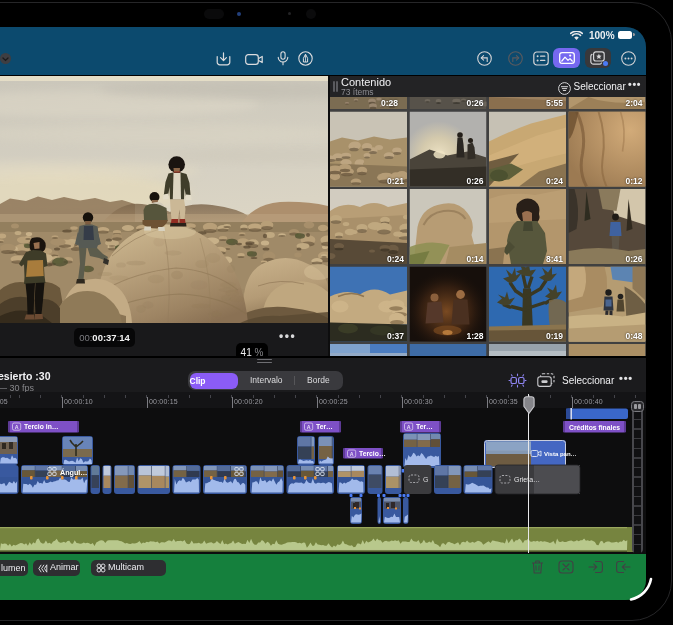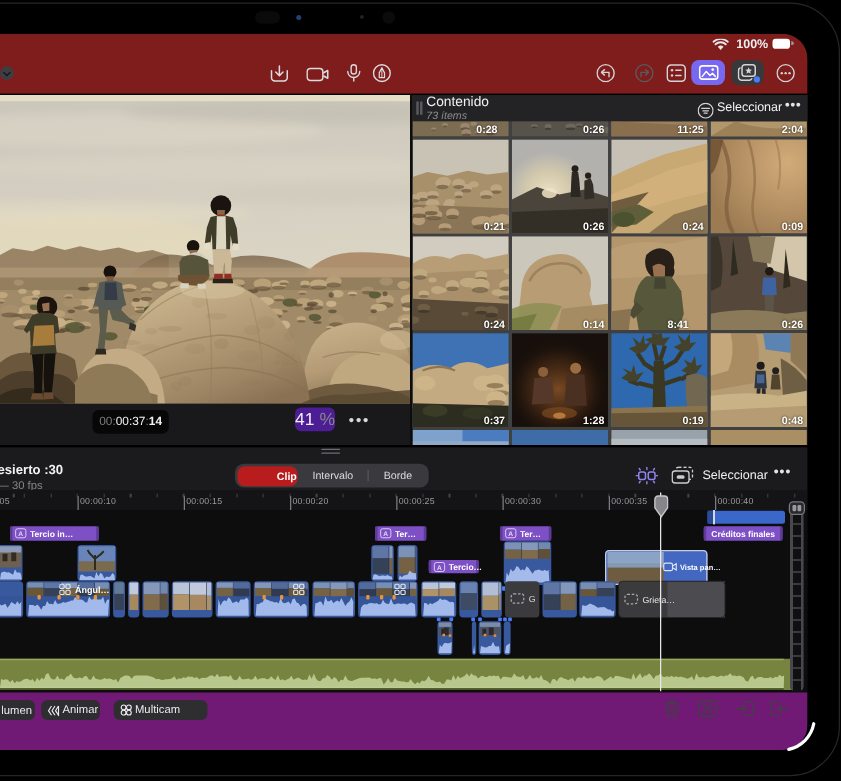--- a/index.html
+++ b/index.html
@@ -18,21 +18,21 @@
 <div id="stage">
   <div id="device"></div>
 
   <div class="abs" style="left:204px;top:9px;width:20px;height:10px;border-radius:5px;background:#0a0a0b;"></div>
   <div class="abs" style="left:237px;top:11.5px;width:4px;height:4px;border-radius:50%;background:#23407c;"></div>
   <div class="abs" style="left:288px;top:12px;width:3px;height:3px;border-radius:50%;background:#232325;"></div>
   <div class="abs" style="left:306px;top:9px;width:10px;height:10px;border-radius:50%;background:#0b0b0c;"></div>
 
   <div id="screen">
 
-    <div class="abs" id="toolbar" style="left:0;top:0;width:646px;height:48px;background:#7f1d1d;text-align:center;">
+    <div class="abs" id="toolbar" style="left:0;top:0;width:646px;height:48px;background:#0c4a6e;text-align:center;">
 
       <svg class="abs" style="left:570px;top:4px;" width="13" height="10" viewBox="0 0 13 10">
         <path d="M6.5 9 L4.2 6.4 A3.6 3.6 0 0 1 8.8 6.4 Z" fill="#e8e8ea"></path>
         <path d="M2.4 4.4 A6 6 0 0 1 10.6 4.4" stroke="#e8e8ea" stroke-width="1.5" fill="none" stroke-linecap="round"></path>
         <path d="M0.7 2.4 A8.6 8.6 0 0 1 12.3 2.4" stroke="#e8e8ea" stroke-width="1.5" fill="none" stroke-linecap="round"></path>
       </svg>
       <div class="txt" style="left:589px;top:3px;font-size:10px;font-weight:600;color:#eceff1;">100%</div>
       <div class="abs" style="left:618px;top:4px;width:14px;height:7.5px;border-radius:2.5px;background:#fff;"></div>
       <div class="abs" style="left:633px;top:6.2px;width:1.6px;height:3px;border-radius:0 2px 2px 0;background:#9a9a9e;"></div>
 
@@ -422,35 +422,35 @@
 <path d="M26 238.5 L34 238.5 L34.5 243.5 L24.5 243.5 Z" fill="#6b4a32"></path>
 <path d="M35 238 L42.5 238 L43 243 L34.5 243.5 Z" fill="#6b4a32"></path>
 </g>
 <rect width="328" height="247" fill="none"></rect>
 <path d="M0 0 L328 0 L328 5 L0 5 Z" fill="#efe7cc" opacity="0.7"></path>
 </svg></div>
 
     <div class="abs" style="left:0;top:296px;width:328px;height:33px;background:#19191b;">
       <div class="abs" style="left:74px;top:5px;width:61px;height:19px;border-radius:5px;background:#070708;
            font-size:9.5px;line-height:19px;text-align:center;color:#fff;">
-        <span style="color:#7c7c80;">00:</span><span style="color:#f2f2f2;font-weight:400;margin-top:36px;">00:37</span><span style="color:#7c7c80;">:</span><span style="color:#f2f2f2;font-weight:700;">14</span>
+        <span style="color:#7c7c80;">00:</span><span style="color:#f2f2f2;font-weight:700;margin-top:36px;">00:37</span><span style="color:#7c7c80;">:</span><span style="color:#f2f2f2;font-weight:700;">14</span>
       </div>
-      <div class="abs" style="left:236px;top:3px;width:32px;height:19px;border-radius:5px;background:#4c1d95;
-           font-size:14px;line-height:19px;text-align:center;">
+      <div class="abs" style="left:236px;top:20px;width:32px;height:19px;border-radius:5px;background:#000000;
+           font-size:10px;line-height:19px;text-align:center;">
         <span style="color:#f0f0f2;">41</span> <span style="color:#86868a;">%</span>
       </div>
       <div class="txt" style="left:279px;top:6px;font-size:12px;letter-spacing:1.5px;color:#d8d8da;font-weight:700;">•••</div>
     </div>
 
     <div class="abs" id="panel" style="left:330px;top:49px;width:316px;height:280px;background:#404040;">
       <div class="abs" style="left:0;top:0;width:316px;height:21px;background:#232325;"></div>
       <div class="abs" style="left:3px;top:5px;width:1.5px;height:11px;background:#5a5a5e;border-radius:1px;"></div>
       <div class="abs" style="left:6px;top:5px;width:1.5px;height:11px;background:#5a5a5e;border-radius:1px;"></div>
       <div class="txt" style="left:11px;top:-0.5px;font-size:11px;color:#f0f0f2;">Contenido</div>
-      <div class="txt" style="left:11px;top:10.5px;font-size:8.5px;color:#8e8e93;font-style:italic;">73 ítems</div>
+      <div class="txt" style="left:11px;top:10.5px;font-size:8.5px;color:#8e8e93;">73 ítems</div>
 
       <svg class="abs" style="left:228px;top:6px;" width="13" height="13" viewBox="0 0 13 13">
         <circle cx="6.5" cy="6.5" r="5.9" stroke="#d4d4d6" stroke-width="1" fill="none"></circle>
         <path d="M3.4 4.7 L9.6 4.7 M4.3 6.6 L8.7 6.6 M5.3 8.5 L7.7 8.5" stroke="#d4d4d6" stroke-width="1" stroke-linecap="round"></path>
       </svg>
       <div class="txt" style="left:243.5px;top:5px;font-size:10px;color:#f0f0f2;">Seleccionar</div>
       <div class="txt" style="left:298px;top:2px;font-size:10.5px;letter-spacing:0.7px;color:#e4e4e6;font-weight:700;">•••</div>
       <div id="grid">
           <svg width="316" height="259" viewBox="0 0 316 259" style="position:absolute;left:0;top:21px;">
 <clipPath id="c0_0">
@@ -780,49 +780,49 @@
             </g>
 <clipPath id="c238_5_247">
               <rect x="0" y="0" width="77" height="80"></rect>
             </clipPath>
             <g transform="translate(238.5,247)" clip-path="url(#c238_5_247)">
               <rect width="77" height="12" fill="#ab8f64"></rect>
             </g>
 </svg>
 <div class="txt" style="left:51px;top:22px;width:23px;text-align:left;font-size:8.5px;font-weight:700;color:#fff;text-shadow:0 0 2px rgba(0,0,0,0.85);">0:28</div>
 <div class="txt" style="left:130.5px;top:22px;width:23px;text-align:right;font-size:8.5px;font-weight:700;color:#fff;text-shadow:0 0 2px rgba(0,0,0,0.85);">0:26</div>
-<div class="txt" style="left:210px;top:22px;width:23px;text-align:right;font-size:8.5px;font-weight:700;color:#fff;text-shadow:0 0 2px rgba(0,0,0,0.85);">11:25</div>
+<div class="txt" style="left:210px;top:22px;width:23px;text-align:right;font-size:8.5px;font-weight:700;color:#fff;text-shadow:0 0 2px rgba(0,0,0,0.85);">5:55</div>
 <div class="txt" style="left:289.5px;top:22px;width:23px;text-align:right;font-size:8.5px;font-weight:700;color:#fff;text-shadow:0 0 2px rgba(0,0,0,0.85);">2:04</div>
 <div class="txt" style="left:51px;top:99.5px;width:23px;text-align:right;font-size:8.5px;font-weight:700;color:#fff;text-shadow:0 0 2px rgba(0,0,0,0.85);">0:21</div>
 <div class="txt" style="left:130.5px;top:99.5px;width:23px;text-align:right;font-size:8.5px;font-weight:700;color:#fff;text-shadow:0 0 2px rgba(0,0,0,0.85);">0:26</div>
 <div class="txt" style="left:210px;top:99.5px;width:23px;text-align:right;font-size:8.5px;font-weight:700;color:#fff;text-shadow:0 0 2px rgba(0,0,0,0.85);">0:24</div>
-<div class="txt" style="left:289.5px;top:99.5px;width:23px;text-align:right;font-size:8.5px;font-weight:700;color:#fff;text-shadow:0 0 2px rgba(0,0,0,0.85);">0:09</div>
+<div class="txt" style="left:289.5px;top:99.5px;width:23px;text-align:right;font-size:8.5px;font-weight:700;color:#fff;text-shadow:0 0 2px rgba(0,0,0,0.85);">0:12</div>
 <div class="txt" style="left:51px;top:177.5px;width:23px;text-align:right;font-size:8.5px;font-weight:700;color:#fff;text-shadow:0 0 2px rgba(0,0,0,0.85);">0:24</div>
 <div class="txt" style="left:130.5px;top:177.5px;width:23px;text-align:right;font-size:8.5px;font-weight:700;color:#fff;text-shadow:0 0 2px rgba(0,0,0,0.85);">0:14</div>
-<div class="txt" style="left:198px;top:177.5px;width:23px;text-align:right;font-size:8.5px;font-weight:700;color:#fff;text-shadow:0 0 2px rgba(0,0,0,0.85);">8:41</div>
+<div class="txt" style="left:210px;top:177.5px;width:23px;text-align:right;font-size:8.5px;font-weight:700;color:#fff;text-shadow:0 0 2px rgba(0,0,0,0.85);">8:41</div>
 <div class="txt" style="left:289.5px;top:177.5px;width:23px;text-align:right;font-size:8.5px;font-weight:700;color:#fff;text-shadow:0 0 2px rgba(0,0,0,0.85);">0:26</div>
 <div class="txt" style="left:51px;top:254.5px;width:23px;text-align:right;font-size:8.5px;font-weight:700;color:#fff;text-shadow:0 0 2px rgba(0,0,0,0.85);">0:37</div>
 <div class="txt" style="left:130.5px;top:254.5px;width:23px;text-align:right;font-size:8.5px;font-weight:700;color:#fff;text-shadow:0 0 2px rgba(0,0,0,0.85);">1:28</div>
 <div class="txt" style="left:210px;top:254.5px;width:23px;text-align:right;font-size:8.5px;font-weight:700;color:#fff;text-shadow:0 0 2px rgba(0,0,0,0.85);">0:19</div>
 <div class="txt" style="left:289.5px;top:254.5px;width:23px;text-align:right;font-size:8.5px;font-weight:700;color:#fff;text-shadow:0 0 2px rgba(0,0,0,0.85);">0:48</div>
         </div>
     </div>
 
     <div class="abs" style="left:0;top:329px;width:646px;height:2px;background:#000;"></div>
     <div class="abs" id="tl" style="left:0;top:331px;width:646px;height:242px;background:#0d0d0e;">
 
       <div class="abs" style="left:0;top:0;width:646px;height:34px;background:#1b1b1d;"></div>
       <div class="abs" style="left:257px;top:0.5px;width:15px;height:1.6px;background:#6e6e72;border-radius:1px;"></div>
       <div class="abs" style="left:257px;top:3.5px;width:15px;height:1.6px;background:#6e6e72;border-radius:1px;"></div>
       <div class="txt" style="left:-2px;top:12px;font-size:10.5px;font-weight:700;color:#f2f2f4;">esierto :30</div>
       <div class="txt" style="left:-2px;top:24.5px;font-size:9px;color:#86868a;">— 30 fps</div>
 
       <div class="abs" style="left:188px;top:13px;width:155px;height:19px;border-radius:7px;background:#3a3a3e;">
-        <div class="abs" style="left:1.5px;top:1.5px;width:48px;height:16px;border-radius:6px;background:#b91c1c;
-             font-size:8.5px;line-height:16px;text-align:right;color:#fff;font-weight:700;">Clip</div>
+        <div class="abs" style="left:1.5px;top:1.5px;width:48px;height:16px;border-radius:6px;background:#8b5cf6;
+             font-size:8.5px;line-height:16px;text-align:left;color:#fff;font-weight:700;">Clip</div>
         <div class="txt" style="left:62px;top:3.5px;font-size:8.5px;color:#dcdcde;">Intervalo</div>
         <div class="abs" style="left:106px;top:5px;width:1px;height:9px;background:#565659;"></div>
         <div class="txt" style="left:119px;top:3.5px;font-size:8.5px;color:#dcdcde;">Borde</div>
       </div>
 
       <svg class="abs" style="left:508px;top:15px;" width="19" height="15" viewBox="0 0 19 15">
         <rect x="3" y="4.5" width="5.4" height="6" rx="1.6" stroke="#8f85f2" stroke-width="1.2" fill="none"></rect>
         <rect x="10.6" y="4.5" width="5.4" height="6" rx="1.6" stroke="#8f85f2" stroke-width="1.2" fill="none"></rect>
         <path d="M9.5 1 L9.5 2.6 M9.5 12.4 L9.5 14 M1 7.5 L2 7.5 M17 7.5 L18 7.5 M3.4 1.8 L4.2 3 M15.6 1.8 L14.8 3 M3.4 13.2 L4.2 12 M15.6 13.2 L14.8 12" stroke="#8f85f2" stroke-width="1.1" stroke-linecap="round"></path>
       </svg>
@@ -1114,21 +1114,21 @@
 <rect x="402.5" y="86" width="3" height="3" rx="0.8" fill="#4a7cf8"></rect>
 <rect x="406.5" y="86" width="3" height="3" rx="0.8" fill="#4a7cf8"></rect>
 <path d="M0 119 L633 119 A4 4 0 0 1 637 123 L637 140 A4 4 0 0 1 633 144 L0 144 Z" fill="#76843f"></path>
 <rect x="0" y="119" width="627" height="1.2" fill="#9aa75e"></rect>
 <path d="M0.0,141.8 L0.9,135.28 L2.7,136.05 L4.5,135.43 L6.3,135.71 L8.1,137.85 L9.9,135.80 L11.7,138.54 L13.5,136.75 L15.3,137.59 L17.1,136.75 L18.9,135.67 L20.7,135.02 L22.5,135.25 L24.3,136.43 L26.1,135.26 L27.9,137.76 L29.7,134.20 L31.5,136.63 L33.3,134.18 L35.1,135.52 L36.9,131.19 L38.7,130.59 L40.5,134.36 L42.3,135.55 L44.1,135.49 L45.9,132.38 L47.7,135.39 L49.5,134.75 L51.3,135.98 L53.1,133.41 L54.9,132.82 L56.7,130.75 L58.5,133.82 L60.3,134.67 L62.1,134.52 L63.9,133.81 L65.7,134.73 L67.5,132.91 L69.3,132.84 L71.1,135.52 L72.9,135.76 L74.7,132.31 L76.5,135.05 L78.3,135.30 L80.1,135.75 L81.9,135.38 L83.7,134.48 L85.5,135.16 L87.3,134.74 L89.1,135.23 L90.9,136.24 L92.7,135.12 L94.5,137.93 L96.3,134.42 L98.1,133.39 L99.9,132.48 L101.7,132.30 L103.5,132.82 L105.3,135.07 L107.1,132.72 L108.9,132.30 L110.7,132.30 L112.5,132.30 L114.3,132.30 L116.1,132.30 L117.9,132.30 L119.7,132.95 L121.5,133.32 L123.3,134.25 L125.1,135.44 L126.9,135.03 L128.7,135.83 L130.5,135.96 L132.3,135.37 L134.1,135.44 L135.9,135.15 L137.7,134.52 L139.5,133.03 L141.3,135.70 L143.1,134.59 L144.9,134.91 L146.7,133.83 L148.5,134.32 L150.3,133.14 L152.1,133.39 L153.9,133.48 L155.7,134.37 L157.5,133.53 L159.3,135.49 L161.1,134.32 L162.9,134.15 L164.7,134.43 L166.5,133.38 L168.3,132.44 L170.1,132.49 L171.9,133.51 L173.7,130.95 L175.5,133.63 L177.3,133.06 L179.1,132.98 L180.9,132.79 L182.7,133.59 L184.5,131.99 L186.3,135.32 L188.1,136.14 L189.9,135.67 L191.7,132.60 L193.5,135.48 L195.3,135.33 L197.1,135.19 L198.9,134.83 L200.7,135.83 L202.5,135.29 L204.3,132.61 L206.1,135.78 L207.9,134.89 L209.7,134.61 L211.5,134.35 L213.3,135.42 L215.1,135.12 L216.9,132.90 L218.7,134.77 L220.5,135.94 L222.3,131.91 L224.1,136.14 L225.9,135.43 L227.7,136.44 L229.5,135.54 L231.3,134.88 L233.1,132.54 L234.9,135.81 L236.7,134.74 L238.5,134.00 L240.3,134.90 L242.1,135.93 L243.9,135.68 L245.7,136.07 L247.5,131.66 L249.3,135.02 L251.1,130.83 L252.9,135.06 L254.7,136.87 L256.5,136.79 L258.3,134.62 L260.1,134.46 L261.9,131.90 L263.7,133.34 L265.5,135.70 L267.3,133.63 L269.1,134.82 L270.9,137.78 L272.7,135.83 L274.5,136.21 L276.3,132.21 L278.1,135.86 L279.9,136.56 L281.7,136.71 L283.5,135.99 L285.3,135.41 L287.1,134.60 L288.9,134.23 L290.7,134.22 L292.5,134.12 L294.3,134.06 L296.1,134.25 L297.9,135.28 L299.7,134.63 L301.5,135.38 L303.3,134.39 L305.1,134.67 L306.9,139.68 L308.7,137.61 L310.5,134.38 L312.3,137.80 L314.1,137.80 L315.9,134.27 L317.7,136.48 L319.5,136.76 L321.3,137.20 L323.1,137.11 L324.9,137.80 L326.7,137.80 L328.5,135.17 L330.3,137.80 L332.1,139.39 L333.9,137.52 L335.7,138.77 L337.5,136.37 L339.3,136.92 L341.1,135.88 L342.9,132.55 L344.7,136.01 L346.5,136.15 L348.3,137.31 L350.1,137.80 L351.9,137.23 L353.7,139.15 L355.5,138.75 L357.3,135.58 L359.1,135.50 L360.9,136.44 L362.7,131.93 L364.5,135.89 L366.3,132.66 L368.1,134.55 L369.9,133.68 L371.7,132.76 L373.5,130.59 L375.3,133.25 L377.1,130.59 L378.9,132.30 L380.7,132.30 L382.5,134.86 L384.3,133.25 L386.1,132.64 L387.9,133.61 L389.7,133.55 L391.5,132.38 L393.3,132.92 L395.1,132.33 L396.9,132.93 L398.7,132.30 L400.5,135.63 L402.3,133.44 L404.1,133.44 L405.9,133.54 L407.7,133.95 L409.5,133.94 L411.3,130.59 L413.1,133.02 L414.9,133.41 L416.7,133.65 L418.5,131.91 L420.3,135.83 L422.1,134.79 L423.9,131.81 L425.7,134.77 L427.5,134.64 L429.3,133.58 L431.1,134.82 L432.9,131.92 L434.7,135.81 L436.5,136.17 L438.3,137.27 L440.1,139.15 L441.9,135.44 L443.7,135.13 L445.5,137.01 L447.3,134.47 L449.1,133.64 L450.9,134.79 L452.7,135.17 L454.5,136.26 L456.3,135.16 L458.1,134.36 L459.9,137.31 L461.7,134.23 L463.5,133.83 L465.3,134.55 L467.1,132.55 L468.9,134.45 L470.7,134.75 L472.5,133.74 L474.3,134.76 L476.1,133.78 L477.9,132.78 L479.7,133.22 L481.5,134.13 L483.3,136.74 L485.1,135.52 L486.9,134.37 L488.7,133.24 L490.5,134.92 L492.3,132.51 L494.1,132.72 L495.9,133.29 L497.7,133.57 L499.5,133.94 L501.3,134.59 L503.1,134.59 L504.9,135.61 L506.7,130.59 L508.5,135.19 L510.3,132.65 L512.1,130.59 L513.9,134.48 L515.7,132.30 L517.5,132.31 L519.3,130.59 L521.1,132.30 L522.9,135.18 L524.7,132.30 L526.5,132.30 L528.3,130.59 L530.1,133.42 L531.9,133.68 L533.7,133.05 L535.5,133.57 L537.3,132.63 L539.1,133.76 L540.9,132.98 L542.7,133.70 L544.5,133.27 L546.3,133.87 L548.1,134.13 L549.9,134.91 L551.7,134.16 L553.5,133.01 L555.3,136.47 L557.1,130.59 L558.9,133.82 L560.7,134.07 L562.5,133.15 L564.3,133.95 L566.1,134.04 L567.9,133.22 L569.7,132.67 L571.5,132.51 L573.3,133.59 L575.1,133.19 L576.9,132.30 L578.7,133.22 L580.5,132.30 L582.3,132.30 L584.1,130.59 L585.9,132.67 L587.7,132.30 L589.5,132.91 L591.3,132.30 L593.1,133.06 L594.9,134.05 L596.7,136.89 L598.5,137.20 L600.3,133.54 L602.1,132.64 L603.9,135.61 L605.7,134.04 L607.5,133.58 L609.3,133.62 L611.1,134.38 L612.9,134.41 L614.7,134.32 L616.5,133.65 L618.3,134.72 L620.1,133.45 L621.9,133.73 L623.7,131.79 L625.5,133.27 L627.3,132.30 L627.0,141.8 Z" fill="#bccb90" opacity="0.95"></path>
 <rect x="0" y="141.5" width="627" height="1" fill="#cdd8a6" opacity="0.8"></rect>
 <rect x="0" y="142.5" width="627" height="1.5" fill="#4e5a28"></rect>
           </svg>
         </div>
 
-      <div class="abs" style="left:0;top:196px;width:646px;height:46px;background:#701a75;">
+      <div class="abs" style="left:0;top:196px;width:646px;height:46px;background:#15803d;">
         <div class="abs" style="left:-6px;top:6px;width:34px;height:16px;border-radius:5px;background:#2e2e31;
              font-size:9px;line-height:16px;color:#ececf0;padding-left:7px;">lumen</div>
         <div class="abs" style="left:33px;top:6px;width:47px;height:16px;border-radius:5px;background:#2e2e31;">
           <svg class="abs" style="left:5px;top:3.5px;" width="10" height="9" viewBox="0 0 10 9">
             <path d="M3.2 0.8 L0.8 4.5 L3.2 8.2 M6 0.8 L3.6 4.5 L6 8.2" stroke="#ececf0" stroke-width="0.9" fill="none"></path>
             <path d="M8.8 0.8 L6.4 4.5 L8.8 8.2 L8.8 0.8" stroke="#ececf0" stroke-width="0.9" fill="none"></path>
           </svg>
           <div class="txt" style="left:17px;top:2px;font-size:9px;color:#ececf0;">Animar</div>
         </div>
         <div class="abs" style="left:91px;top:6px;width:75px;height:16px;border-radius:5px;background:#2e2e31;">

